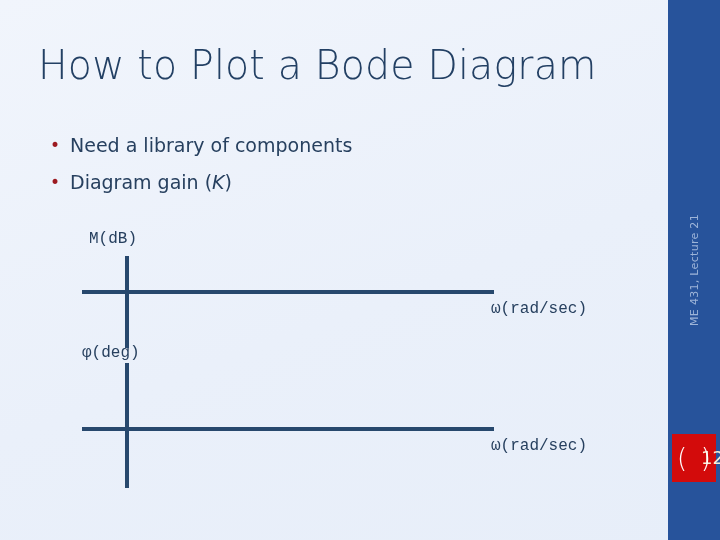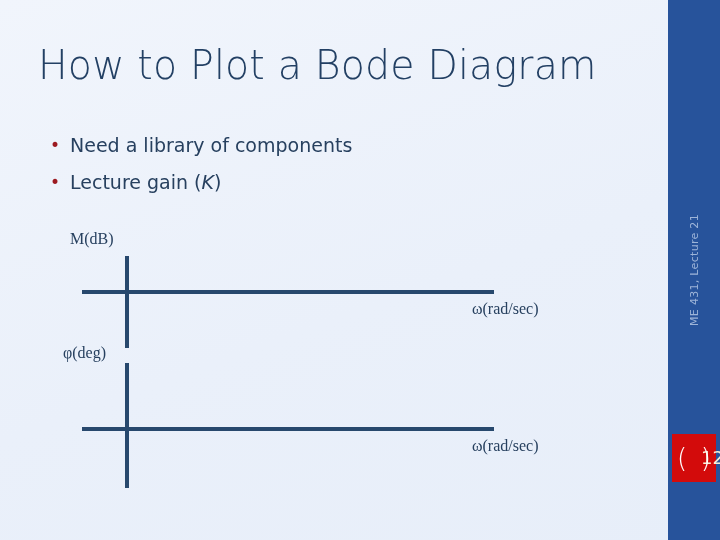--- a/index.html
+++ b/index.html
@@ -87,25 +87,26 @@
   }
   .axis-v {
     width: 4px;
   }
   .axis-h {
     height: 4px;
   }
 
   .axis-label {
     position: absolute;
-    font-family: Liberation Serif, serif;
+    font-family: Liberation Mono, monospace;
     font-size: 16px;
     line-height: 18px;
     color: #27405f;
     white-space: nowrap;
+    margin-left: 19px;
   }
 
   
   #mag-vaxis   { left: 125px; top: 256px; height: 92px; }
   #mag-haxis   { left: 82px;  top: 290px; width: 412px; }
   #mag-ylabel  { left: 70px;  top: 230px; }
   #mag-xlabel  { left: 472px; top: 300px; }
 
   
   #phase-vaxis  { left: 125px; top: 363px; height: 125px; }
@@ -170,21 +171,21 @@
 
 <div id="slide">
 
   <div id="slide-title">How to Plot a Bode Diagram</div>
 
   <ul id="bullet-list">
     <li>
       <span class="bullet-dot">•</span><span>Need a library of components</span>
     </li>
     <li>
-      <span class="bullet-dot">•</span><span>Lecture gain (</span><span class="italic-sym">K</span><span>)</span>
+      <span class="bullet-dot">•</span><span>Diagram gain (</span><span class="italic-sym">K</span><span>)</span>
     </li>
   </ul>
 
   <div id="plot-area">
 
     <div id="mag-vaxis" class="axis-line axis-v"></div>
     <div id="mag-haxis" class="axis-line axis-h"></div>
     <div id="mag-ylabel" class="axis-label">M(dB)</div>
     <div id="mag-xlabel" class="axis-label">ω(rad/sec)</div>
 

